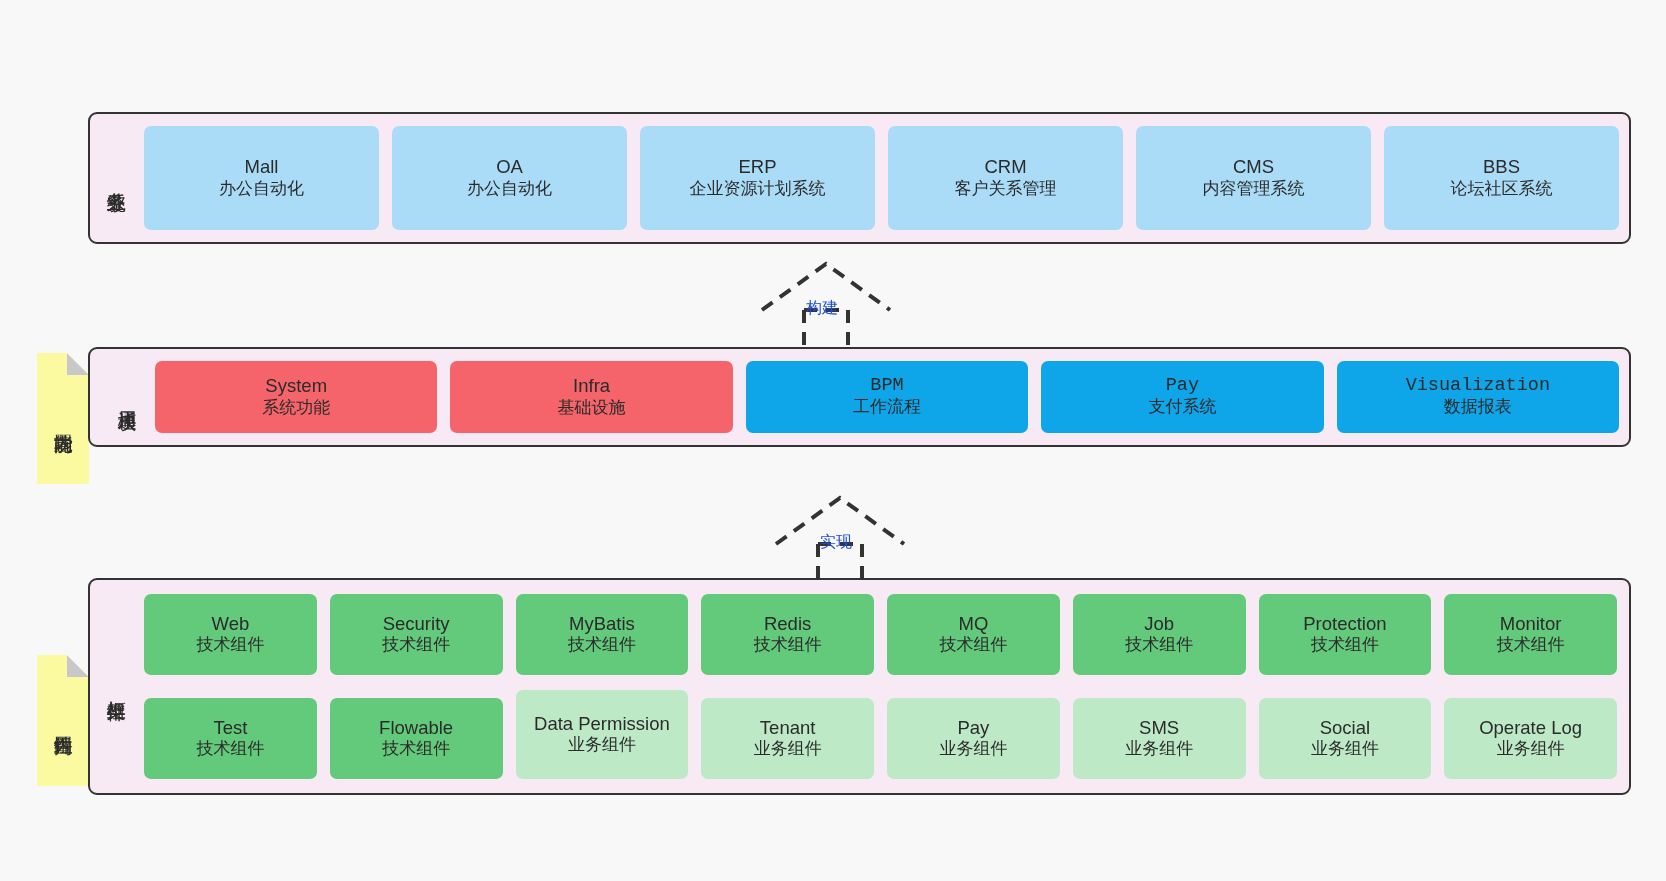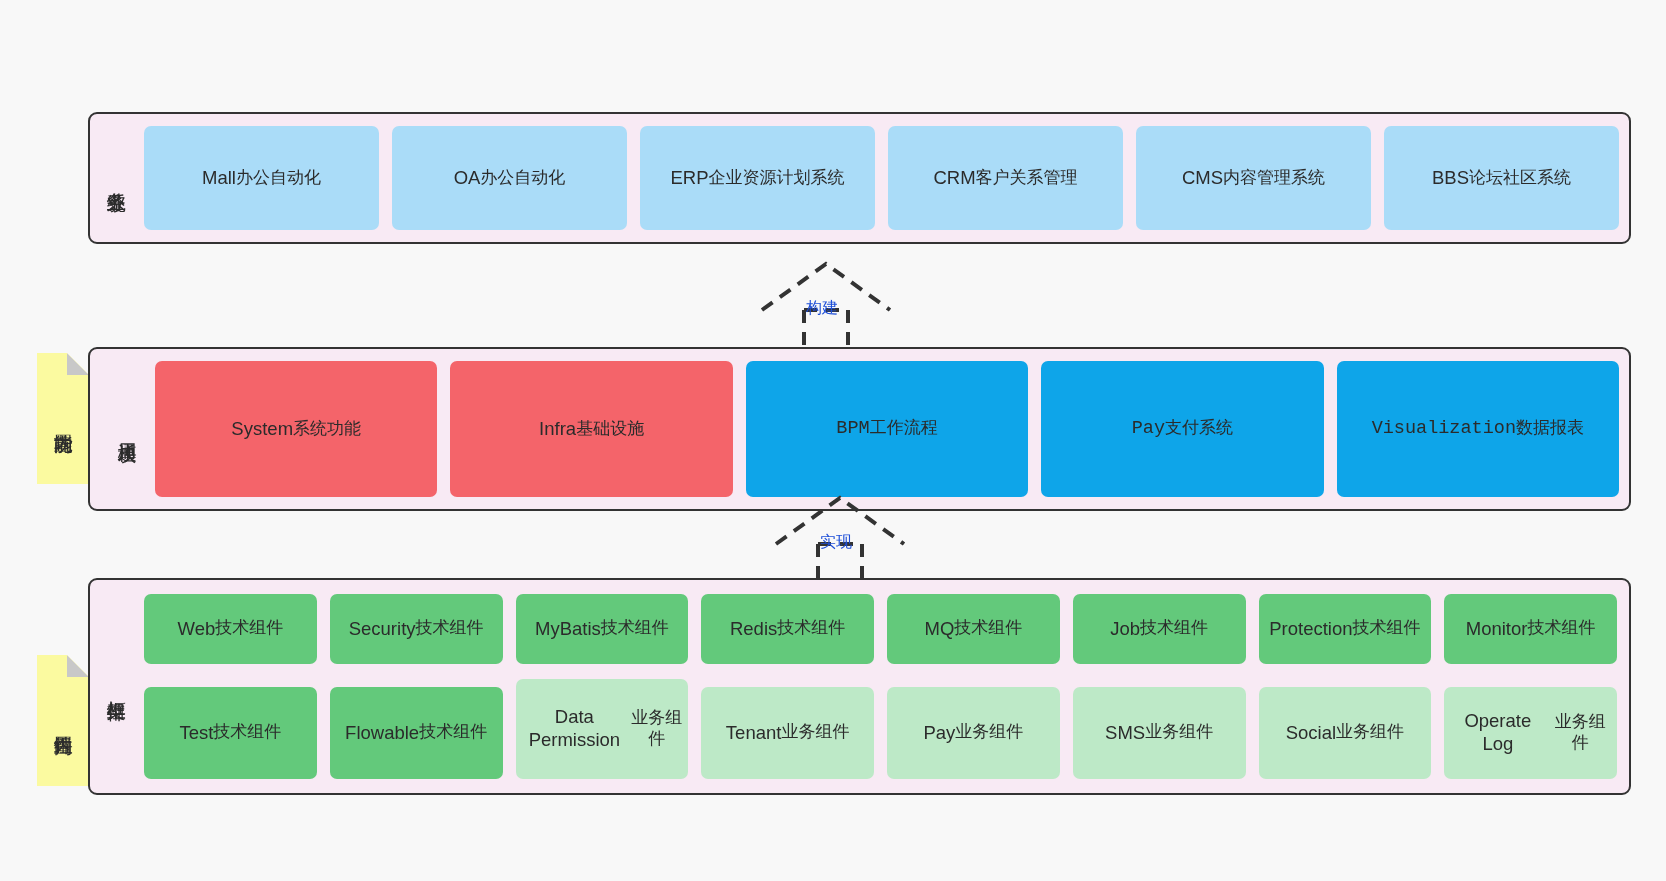--- a/index.html
+++ b/index.html
@@ -41,21 +41,21 @@
     gap: 13px;
   }
   .layer-body.two-rows { flex-direction: column; gap: 23px; padding: 14px 12px 14px 2px; }
   .row { display: flex; gap: 13px; flex: 1 1 auto; align-items: stretch; }
 
   
   .node {
     flex: 1 1 0;
     border-radius: 7px;
     display: flex;
-    flex-direction: row;
+    flex-direction: column;
     align-items: center;
     justify-content: center;
     text-align: center;
     color: #2b2b2b;
     line-height: 1.22;
     padding: 6px 4px;
     min-width: 0;
   }
   .node .en { font-size: 18.5px; }
   .node .cn { font-size: 17px; }
@@ -143,21 +143,21 @@
       <path d="M 48 52 L 92 52" fill="none" stroke="#333333" stroke-width="4" stroke-dasharray="13 9"></path>
     </svg>
     <span class="conn-label" style="left:50px; top:40px;">构建</span>
   </div>
 
   <div class="note" id="note-builtin-function" style="left:37px; top:353px; width:52px; height:131px;">
     <span class="fold"></span>
     <span>内置功能</span>
   </div>
 
-  <div class="layer" id="layer-common-module" style="left:88px; top:347px; width:1543px; height:164px;padding-left:11px;">
+  <div class="layer" id="layer-common-module" style="left:88px; top:347px; width:1543px; height:100px;padding-left:11px;">
     <div class="layer-title">通用模块</div>
     <div class="layer-body">
       <div class="node redA">
         <span class="en">System</span>
         <span class="cn">系统功能</span>
       </div>
       <div class="node redA">
         <span class="en">Infra</span>
         <span class="cn">基础设施</span>
       </div>

